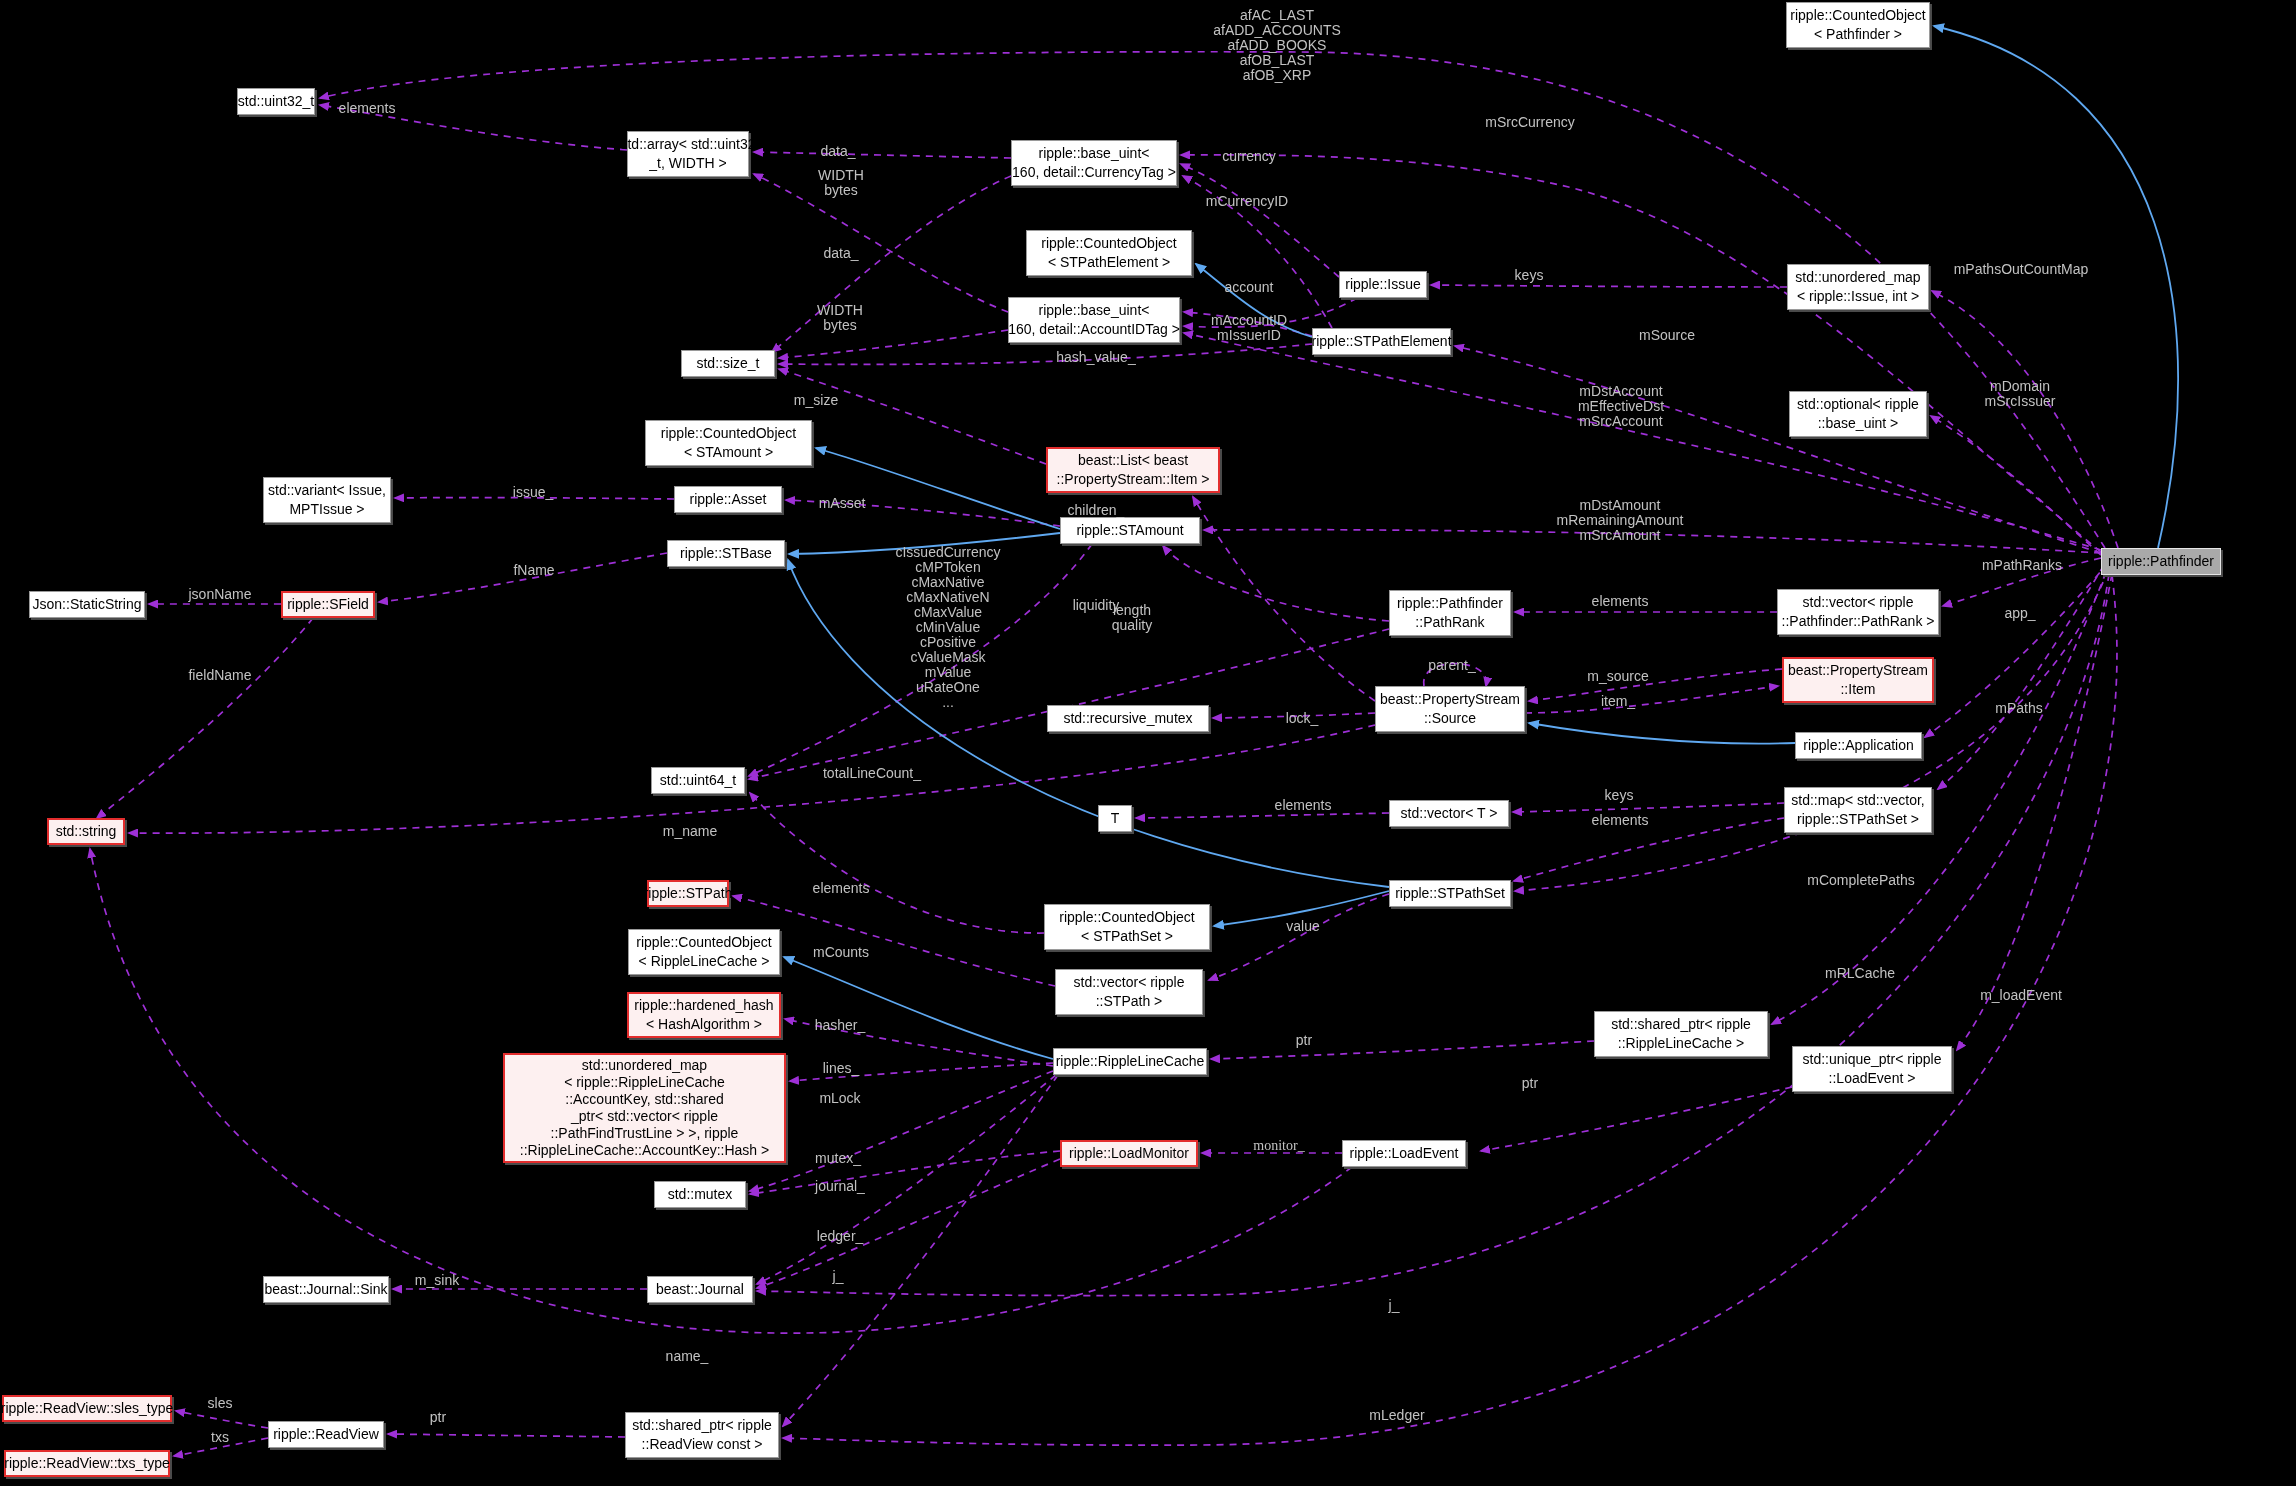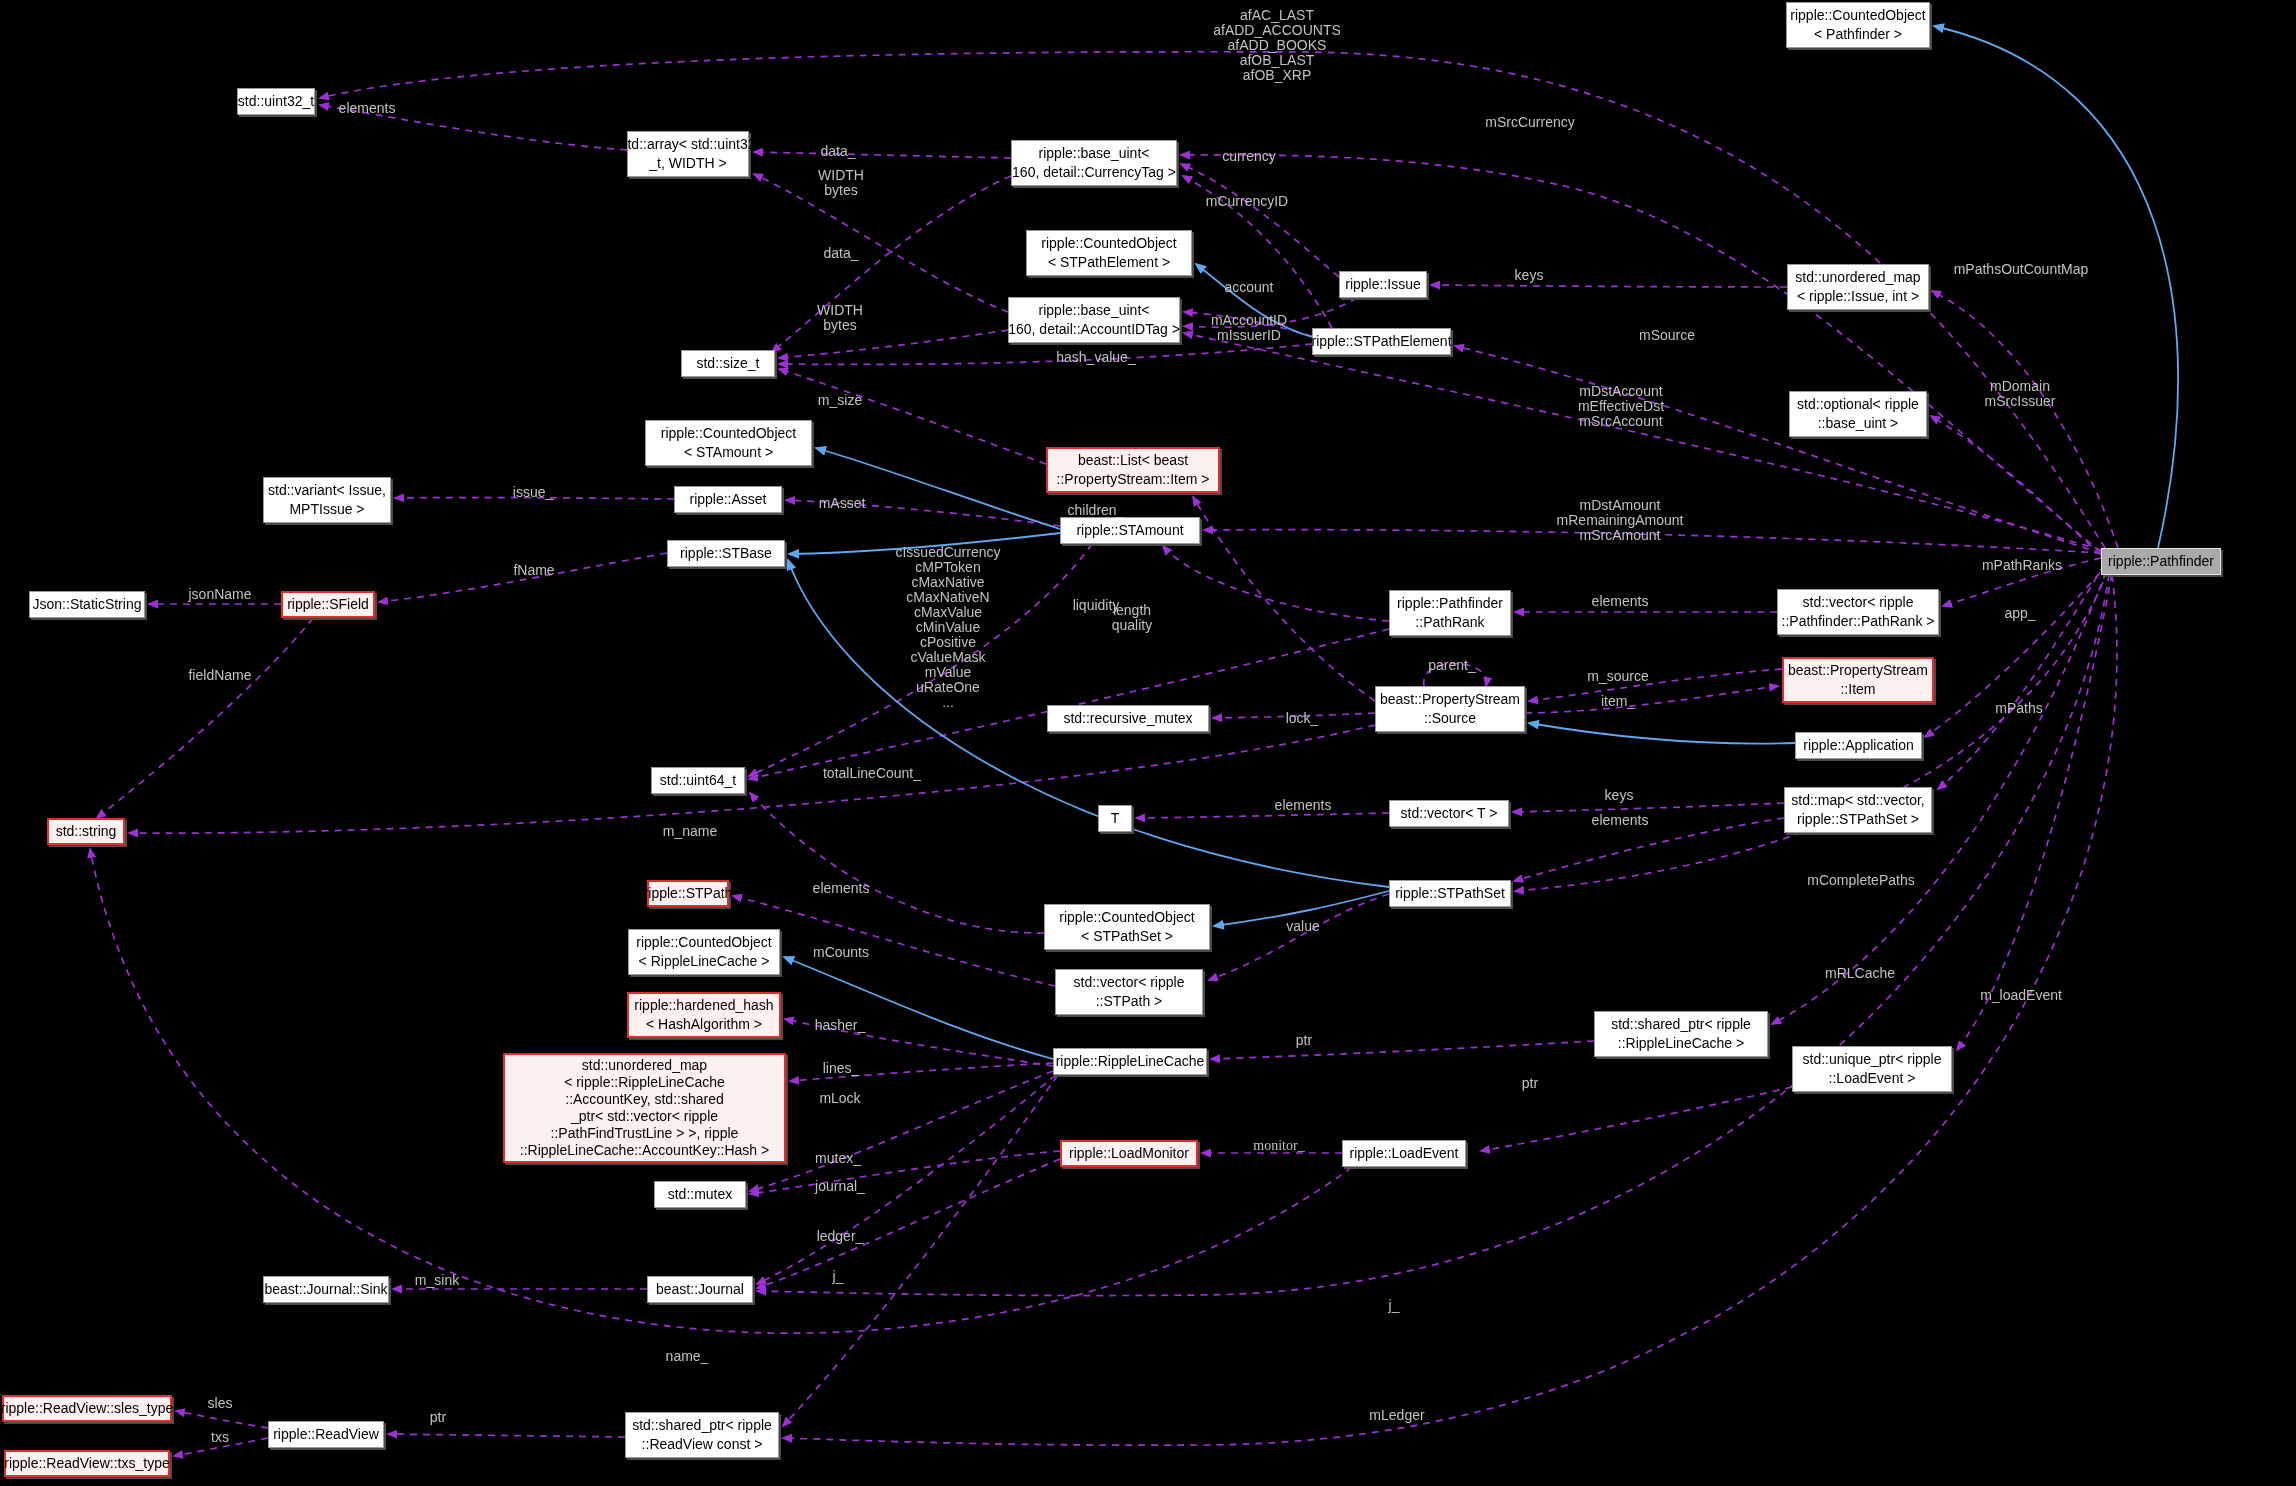--- a/index.html
+++ b/index.html
@@ -335,21 +335,21 @@
       </div>
       <div class="elabel" style="left: 1621px; top: 384px;">
         <div>mDstAccount</div>
         <div>mEffectiveDst</div>
         <div>mSrcAccount</div>
       </div>
       <div class="elabel" style="left: 2020px; top: 379px;">
         <div>mDomain</div>
         <div>mSrcIssuer</div>
       </div>
-      <div class="elabel" style="left: 840px; top: 393px;">
+      <div class="elabel" style="left: 816px; top: 393px;">
         <div>m_size</div>
       </div>
       <div class="elabel" style="left: 533px; top: 485px;">
         <div>issue_</div>
       </div>
       <div class="elabel" style="left: 842px; top: 496px;">
         <div>mAsset</div>
       </div>
       <div class="elabel" style="left: 1096px; top: 503px;">
         <div>children_</div>

